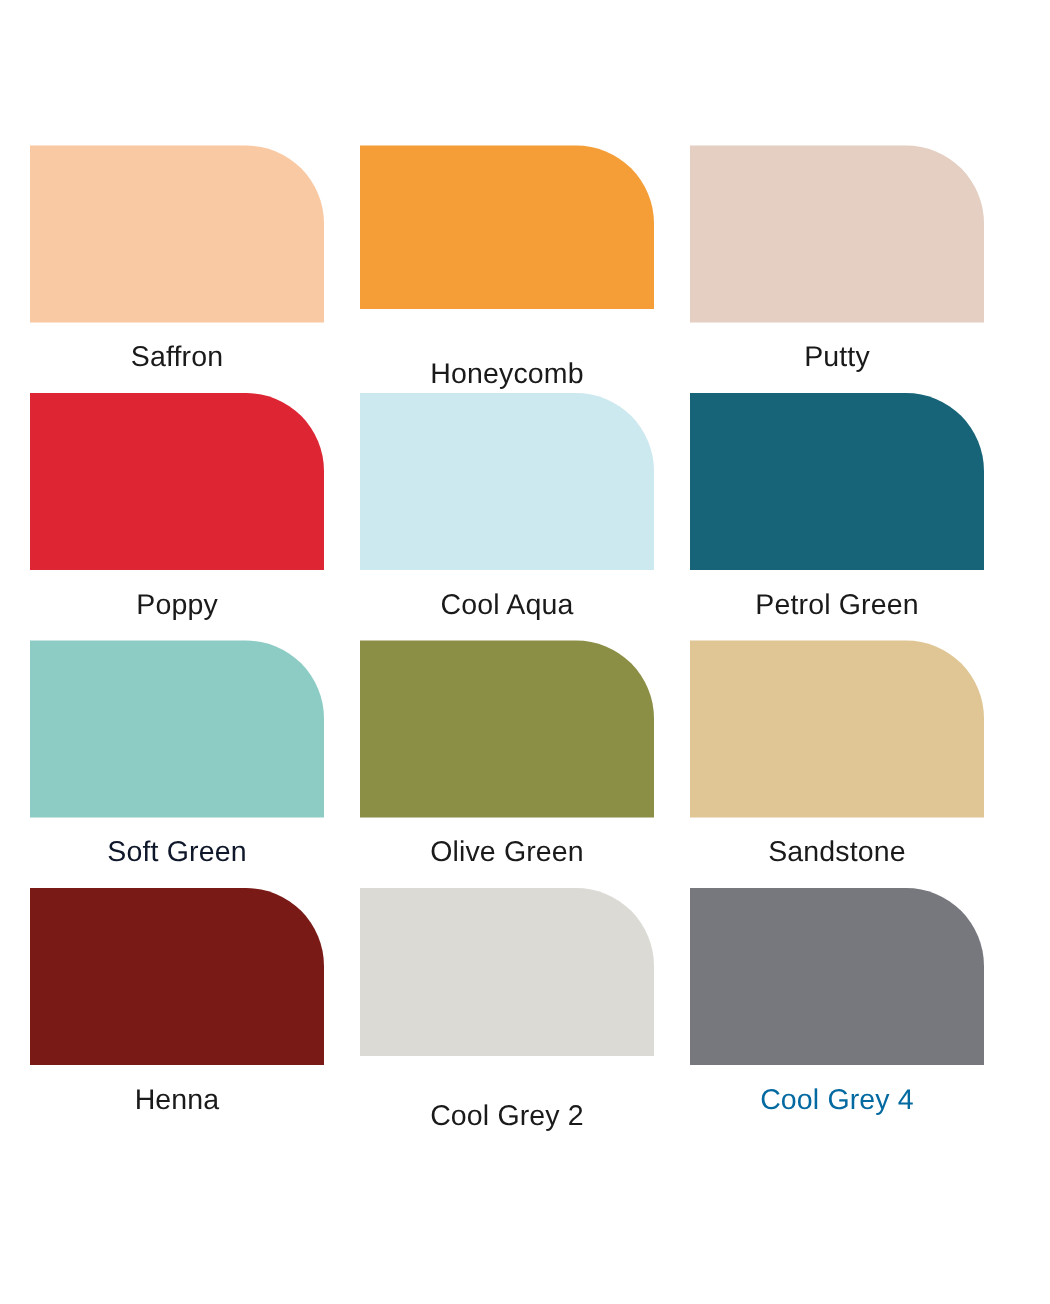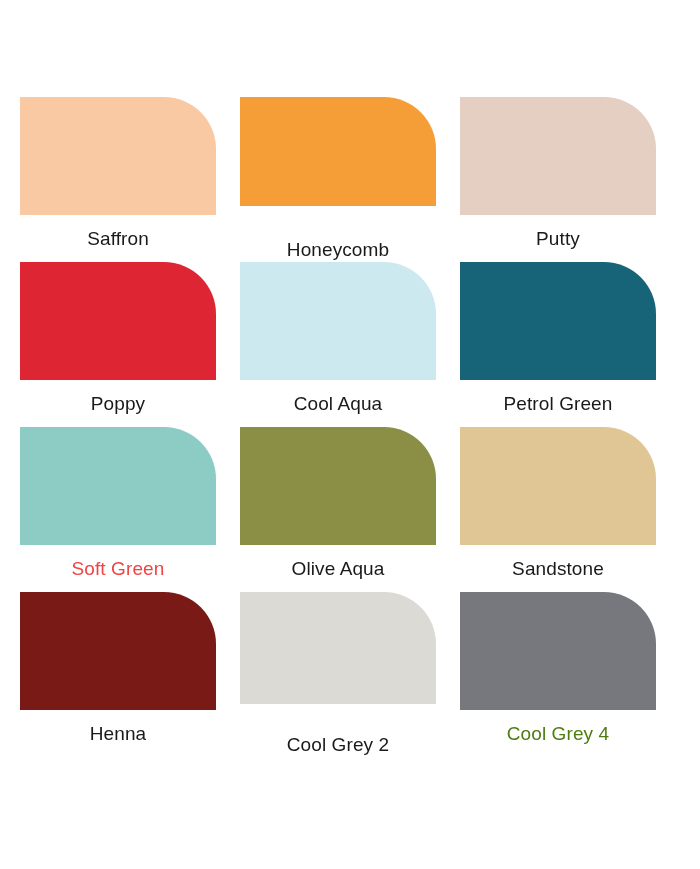--- a/index.html
+++ b/index.html
@@ -89,42 +89,42 @@
       <div class="swatch-label" style="color: rgb(26, 26, 26);">Cool Aqua</div>
     </div>
 
     <div class="swatch-cell">
       <div class="swatch-chip" style="background-color: rgb(23, 100, 121);"></div>
       <div class="swatch-label" style="color: rgb(26, 26, 26);">Petrol Green</div>
     </div>
 
     <div class="swatch-cell">
       <div class="swatch-chip" style="background-color: rgb(141, 204, 196);"></div>
-      <div class="swatch-label" style="color: #ef4444;">Soft Green</div>
+      <div class="swatch-label" style="color: #0f172a;">Soft Green</div>
     </div>
 
     <div class="swatch-cell">
       <div class="swatch-chip" style="background-color: rgb(139, 142, 69);"></div>
-      <div class="swatch-label" style="color: rgb(26, 26, 26);">Olive Aqua</div>
+      <div class="swatch-label" style="color: rgb(26, 26, 26);">Olive Green</div>
     </div>
 
     <div class="swatch-cell">
       <div class="swatch-chip" style="background-color: rgb(224, 198, 148);"></div>
       <div class="swatch-label" style="color: rgb(26, 26, 26);">Sandstone</div>
     </div>
 
     <div class="swatch-cell">
       <div class="swatch-chip" style="background-color: rgb(122, 26, 23);"></div>
       <div class="swatch-label" style="color: rgb(26, 26, 26);">Henna</div>
     </div>
 
     <div class="swatch-cell">
       <div class="swatch-chip" style="background-color: rgb(219, 218, 212);"></div>
       <div class="swatch-label" style="color: rgb(26, 26, 26); margin-top: 29px;">Cool Grey 2</div>
     </div>
 
     <div class="swatch-cell">
       <div class="swatch-chip" style="background-color: rgb(119, 120, 126);"></div>
-      <div class="swatch-label" style="color: #4d7c0f; text-align: center;">Cool Grey 4</div>
+      <div class="swatch-label" style="color: #0369a1; text-align: center;">Cool Grey 4</div>
     </div>
 
   </div>
 </div>
 
 </body></html>

